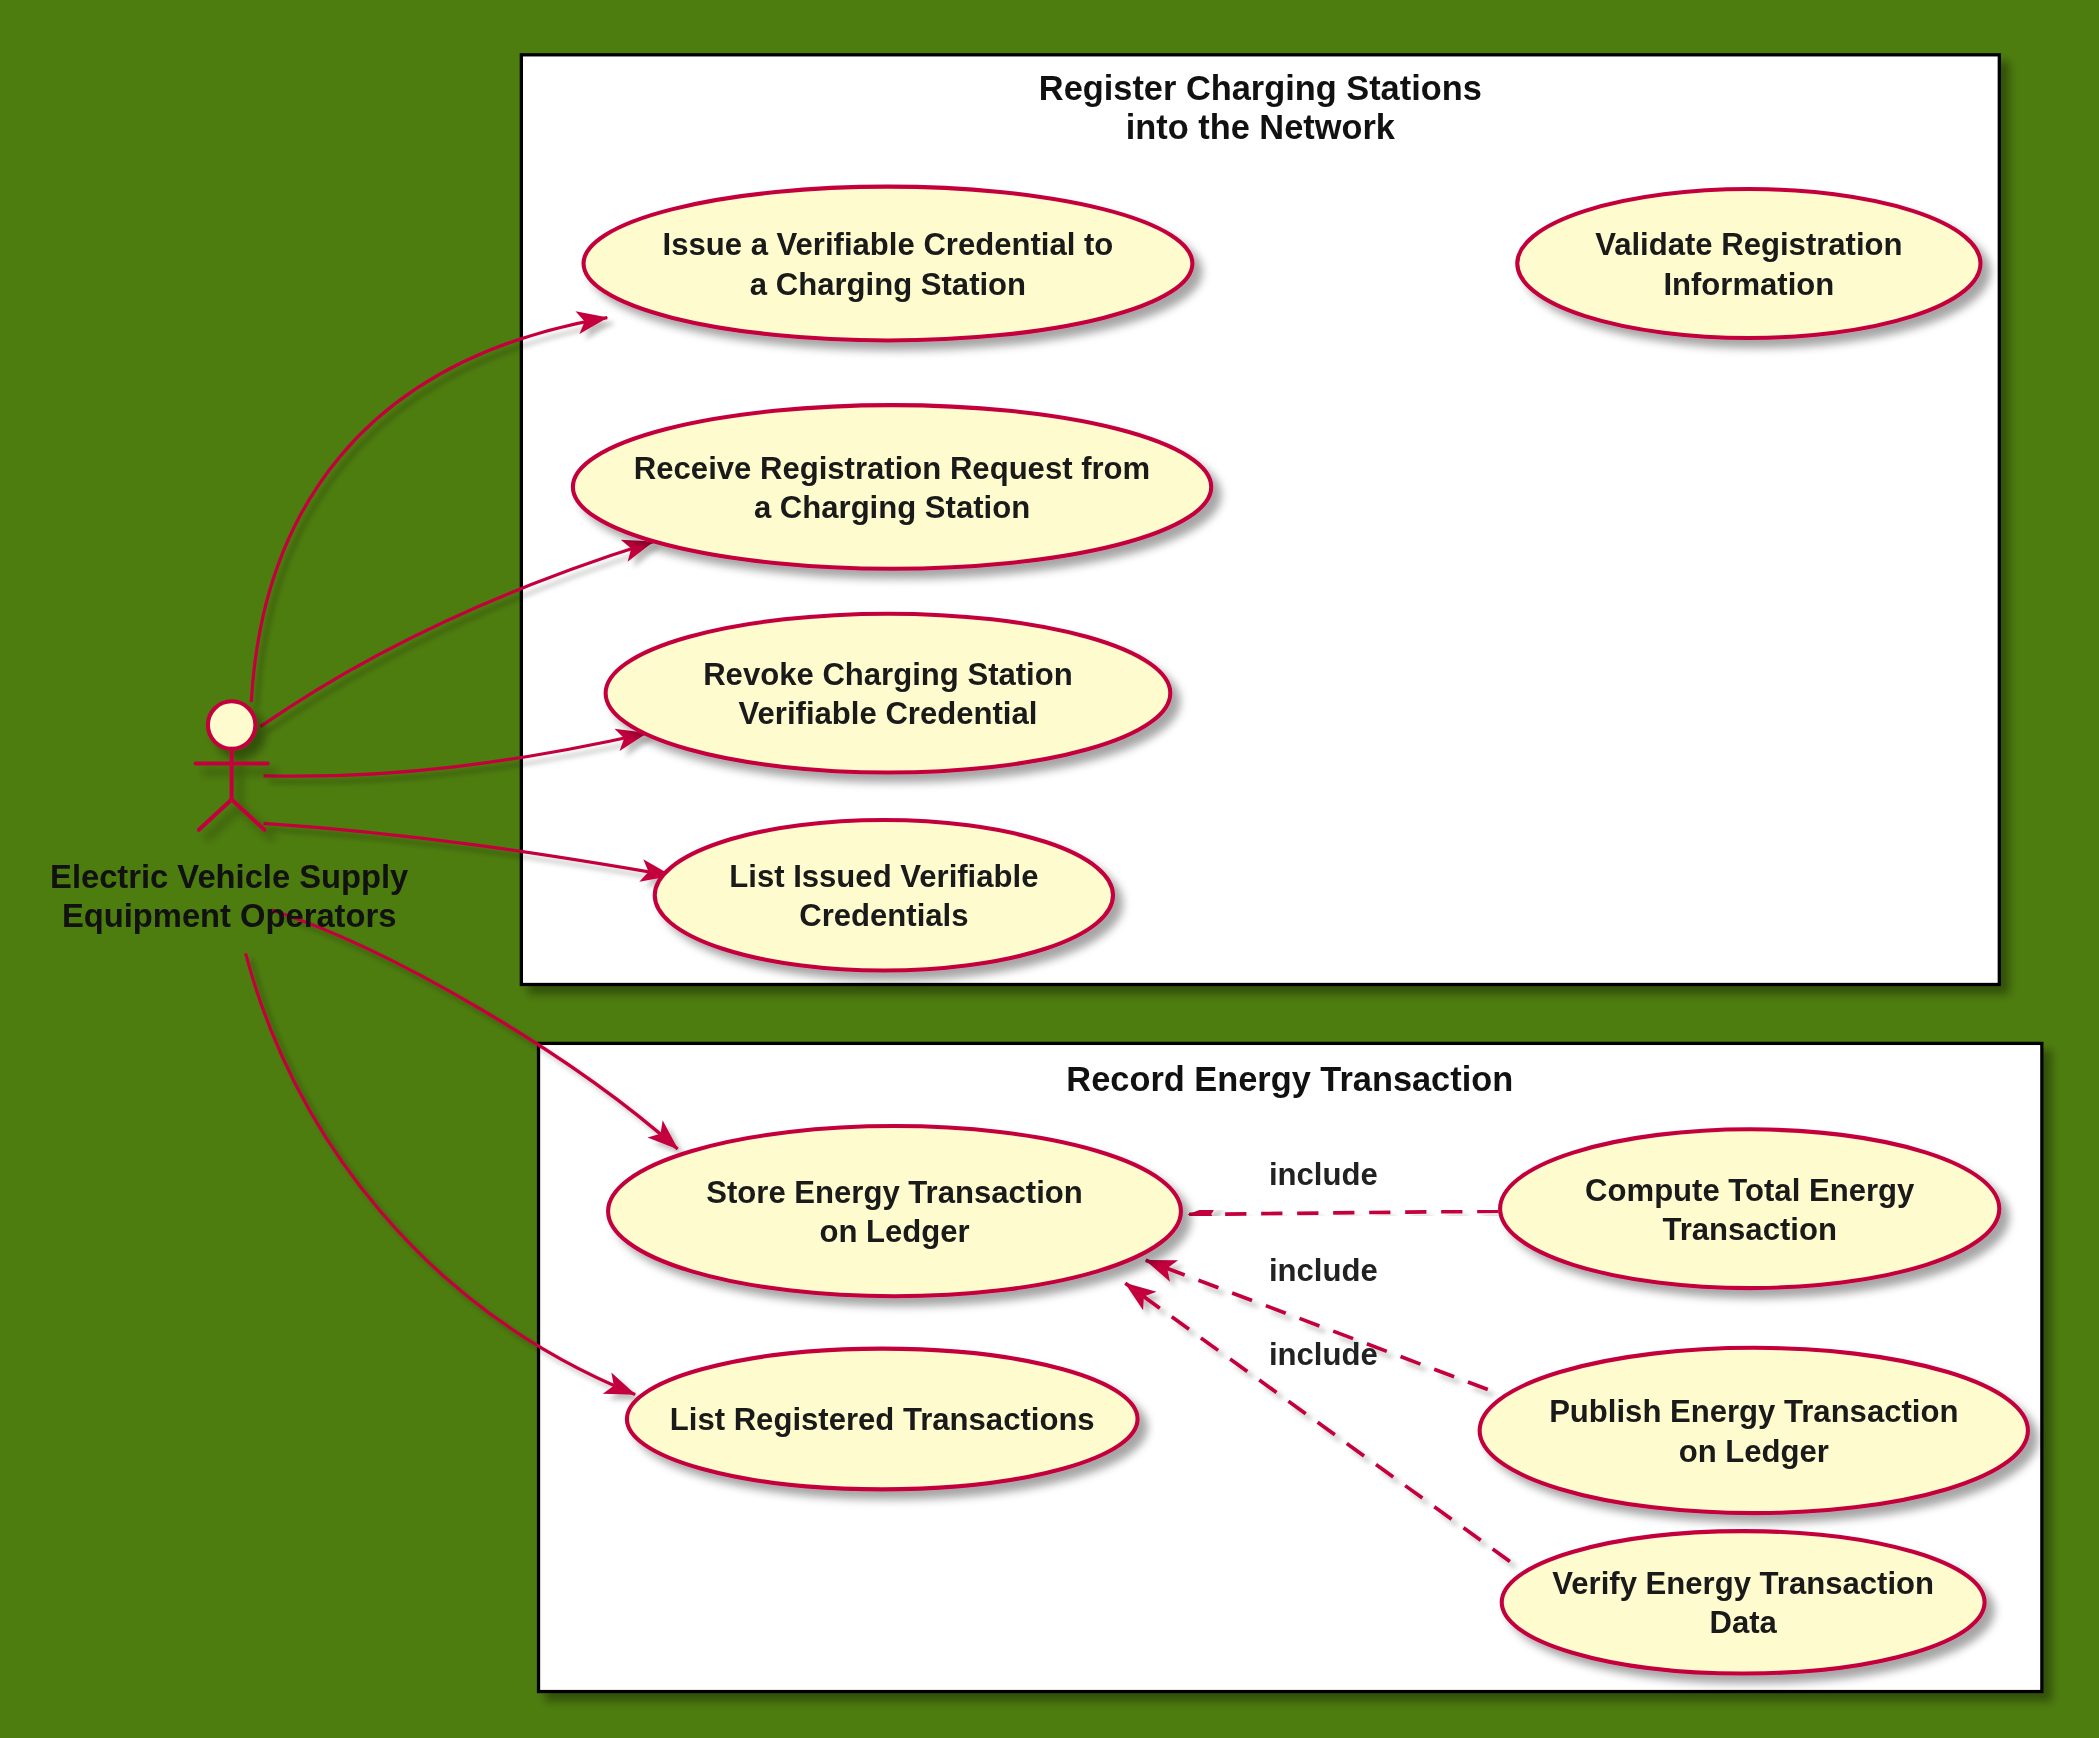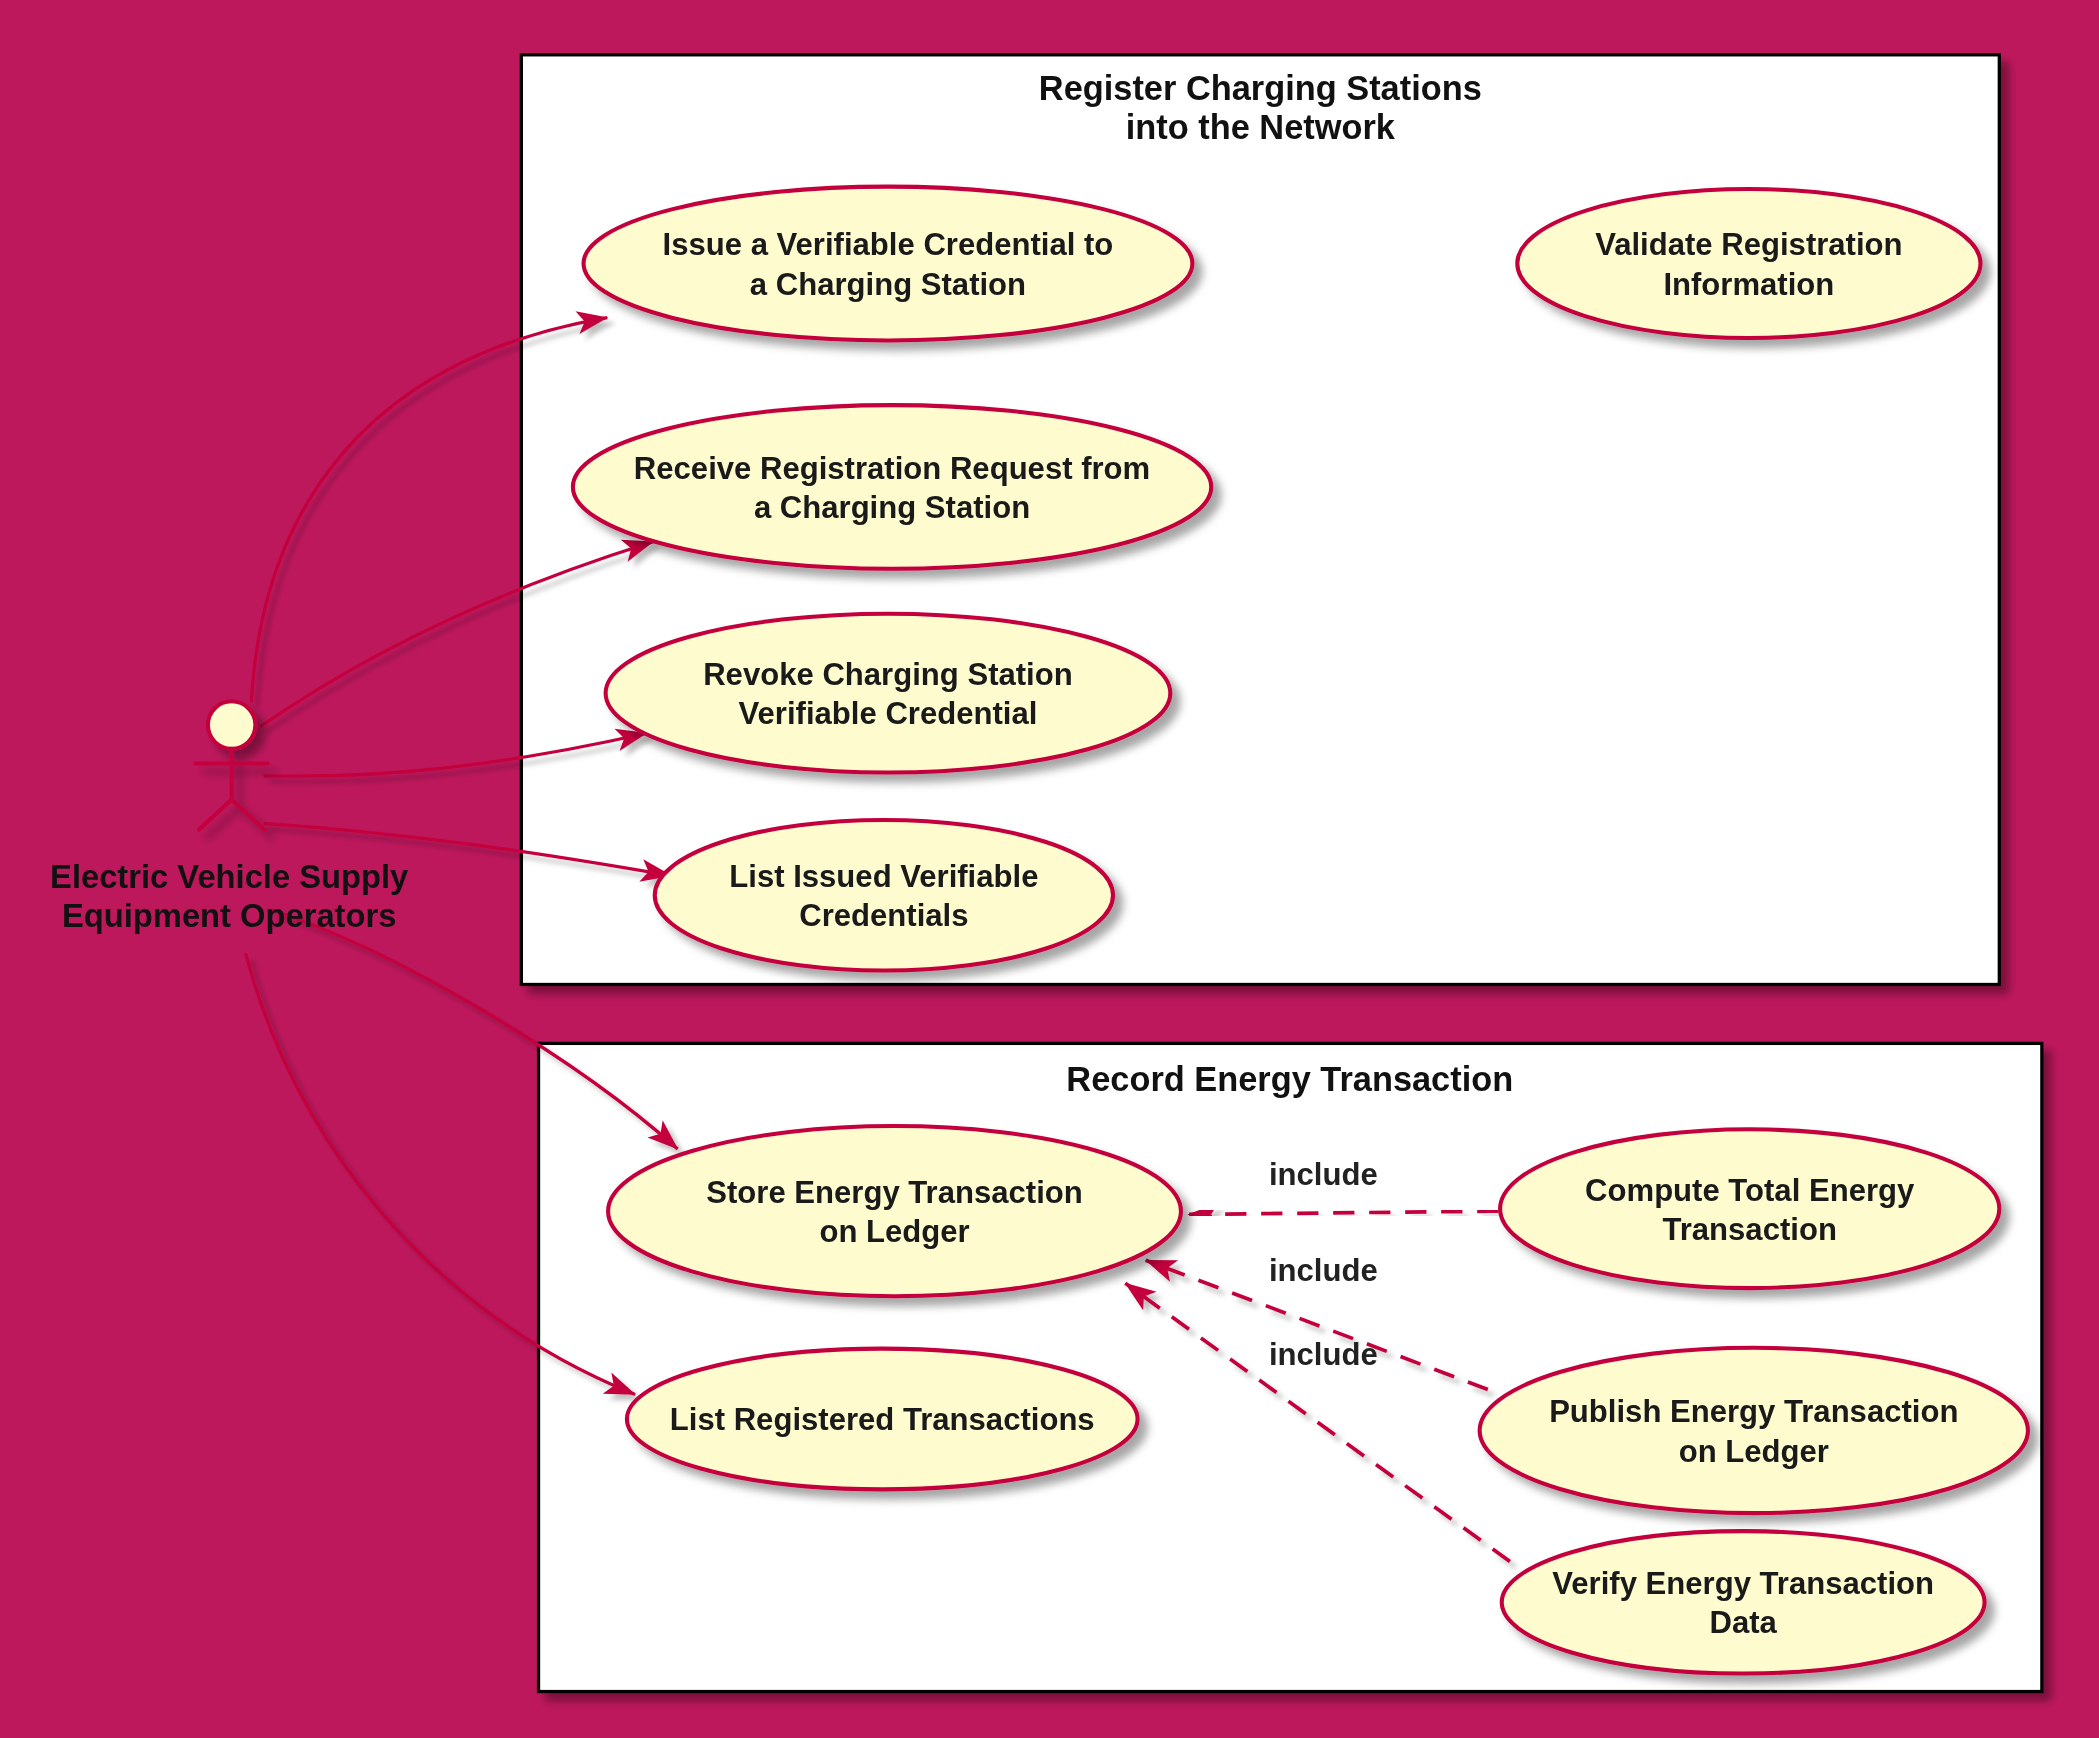--- a/index.html
+++ b/index.html
@@ -5,21 +5,21 @@
   html, body {
     margin: 0;
     padding: 0;
     background: #ffffff;
     font-family: "Liberation Sans", sans-serif;
   }
   .canvas {
     width: 2100px;
     height: 1739px;
     position: relative;
-    background: #be185d;
+    background: #4d7c0f;
   }
   svg { display: block; }
 
   .pkg-rect {
     fill: #ffffff;
     stroke: #000000;
     stroke-width: 4;
   }
   .pkg-title {
     font-family: "Liberation Sans", sans-serif;

